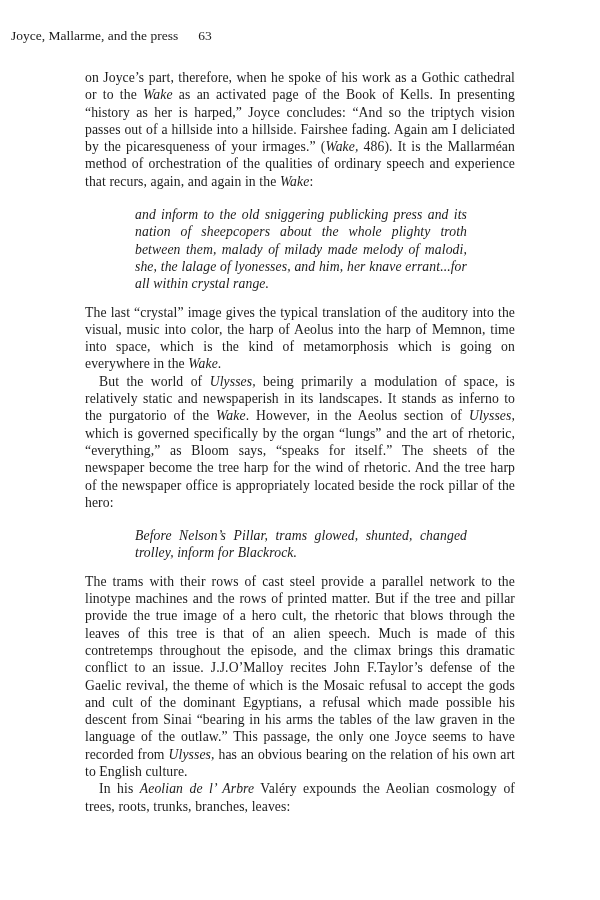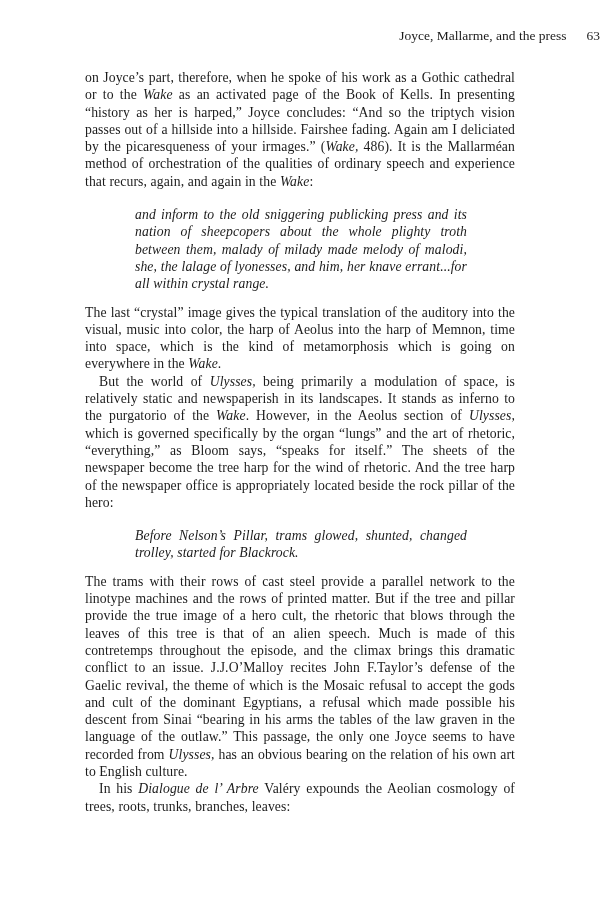--- a/index.html
+++ b/index.html
@@ -15,21 +15,21 @@
     overflow: hidden;
   }
   .page {
     position: relative;
     width: 600px;
     height: 900px;
     background: #ffffff;
   }
   .running-header {
     padding-top: 27px;
-    text-align: right;
+    text-align: left;
     font-size: 13.5px;
     line-height: 17px;
     color: #1b1b1b;
     padding-left: 11px;
   }
   .running-header .pagenum {
     display: inline-block;
     margin-left: 20px;
   }
   .content {
@@ -66,20 +66,20 @@
   <div class="content">
 
     <p class="body"><span>on Joyce’s part, therefore, when he spoke of his work as a Gothic cathedral or to the </span><em>Wake</em><span> as an activated page of the Book of Kells. In presenting “history as her is harped,” Joyce concludes: “And so the triptych vision passes out of a hillside into a hillside. Fairshee fading. Again am I deliciated by the picaresqueness of your irmages.” (</span><em>Wake,</em><span> 486). It is the Mallarméan method of orchestration of the qualities of ordinary speech and experience that recurs, again, and again in the </span><em>Wake</em><span>:</span></p>
 
     <blockquote class="quote"><em>and inform to the old sniggering publicking press and its nation of sheepcopers about the whole plighty troth between them, malady of milady made melody of malodi, she, the lalage of lyonesses, and him, her knave errant...for all within crystal range.</em></blockquote>
 
     <p class="body"><span>The last “crystal” image gives the typical translation of the auditory into the visual, music into color, the harp of Aeolus into the harp of Memnon, time into space, which is the kind of metamorphosis which is going on everywhere in the </span><em>Wake</em><span>.</span></p>
 
     <p class="body indent"><span>But the world of </span><em>Ulysses,</em><span> being primarily a modulation of space, is relatively static and newspaperish in its landscapes. It stands as inferno to the purgatorio of the </span><em>Wake</em><span>. However, in the Aeolus section of </span><em>Ulysses,</em><span> which is governed specifically by the organ “lungs” and the art of rhetoric, “everything,” as Bloom says, “speaks for itself.” The sheets of the newspaper become the tree harp for the wind of rhetoric. And the tree harp of the newspaper office is appropriately located beside the rock pillar of the hero:</span></p>
 
-    <blockquote class="quote"><em>Before Nelson’s Pillar, trams glowed, shunted, changed trolley, started for Blackrock.</em></blockquote>
+    <blockquote class="quote"><em>Before Nelson’s Pillar, trams glowed, shunted, changed trolley, inform for Blackrock.</em></blockquote>
 
     <p class="body"><span>The trams with their rows of cast steel provide a parallel network to the linotype machines and the rows of printed matter. But if the tree and pillar provide the true image of a hero cult, the rhetoric that blows through the leaves of this tree is that of an alien speech. Much is made of this contretemps throughout the episode, and the climax brings this dramatic conflict to an issue. J.J.O’Malloy recites John F.Taylor’s defense of the Gaelic revival, the theme of which is the Mosaic refusal to accept the gods and cult of the dominant Egyptians, a refusal which made possible his descent from Sinai “bearing in his arms the tables of the law graven in the language of the outlaw.” This passage, the only one Joyce seems to have recorded from </span><em>Ulysses,</em><span> has an obvious bearing on the relation of his own art to English culture.</span></p>
 
-    <p class="body indent"><span>In his </span><em>Dialogue de l’ Arbre</em><span> Valéry expounds the Aeolian cosmology of trees, roots, trunks, branches, leaves:</span></p>
+    <p class="body indent"><span>In his </span><em>Aeolian de l’ Arbre</em><span> Valéry expounds the Aeolian cosmology of trees, roots, trunks, branches, leaves:</span></p>
 
   </div>
 </div>
 
 </body></html>

